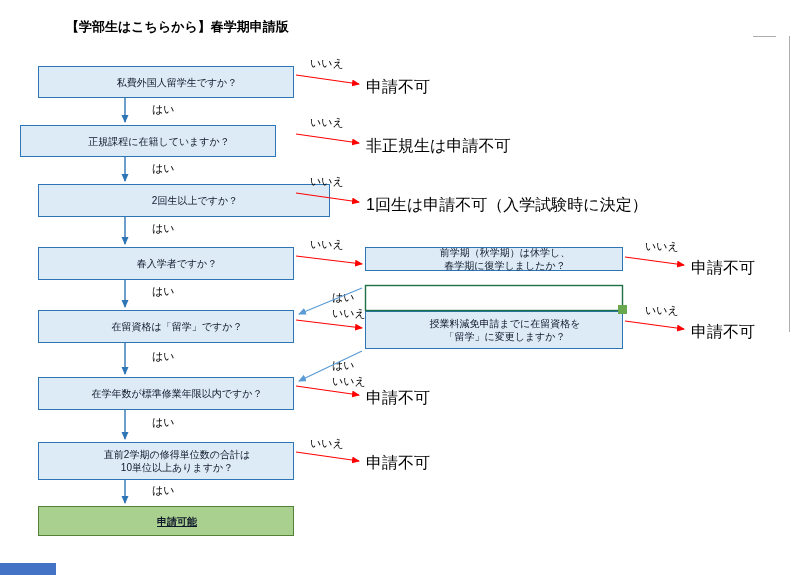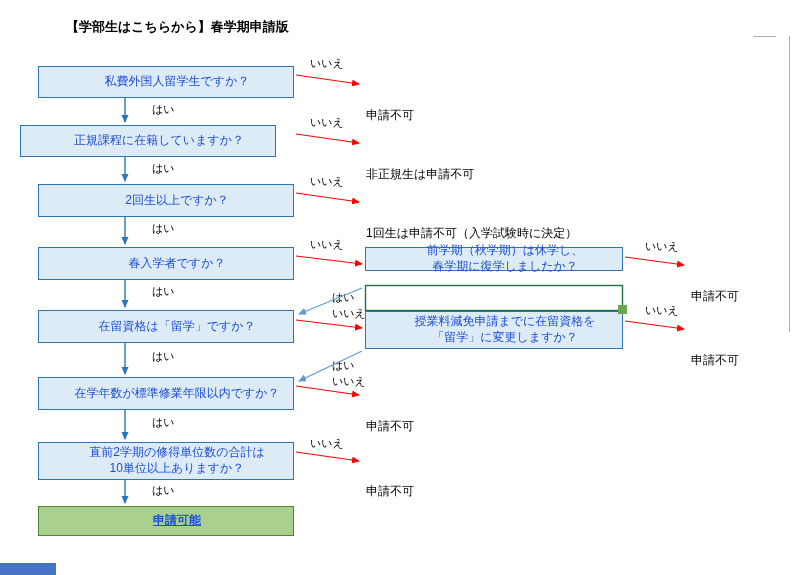--- a/index.html
+++ b/index.html
@@ -2,31 +2,31 @@
 <html style="--box-fill: #DDEBF7; --box-border: #2E75B6; --result-fill: #A9D08E; --result-border: #538135; --arrow-red: #FF0000; --arrow-blue: #2E75B6; --diag-blue: #5B9BD5; --gap-border: #1E7145; --handle-green: #6AA84F; --bar-blue: #4472C4; --edge-gray: #ADADAD;"><head>
 <meta charset="utf-8">
 <style>
   * { margin:0; padding:0; box-sizing:border-box; }
   html,body { background:#ffffff; }
   body { font-family:"Liberation Sans", sans-serif; }
   .page { position:relative; width:792px; height:575px; background:#fff; overflow:hidden; }
   .title { position:absolute; left:66px; top:18px; font-size:13px; font-weight:bold; color:#000; white-space:nowrap; }
   .qbox {
     position:absolute; display:flex; align-items:center; justify-content:center;
-    text-align:center; font-size:12px; color:#1d4ed8; line-height:1.3;
+    text-align:center; font-size:10px; color:#0f172a; line-height:1.3;
     background:var(--box-fill,#DDEBF7); border:1.5px solid var(--box-border,#2E75B6);
     white-space:pre-line;
     padding-left:22px;
   }
   .result-box {
     background:var(--result-fill,#A9D08E); border:1.5px solid var(--result-border,#538135);
     font-weight:bold; text-decoration:underline;text-align:center;
   }
   .lbl { position:absolute; font-size:11px; color:#000; white-space:nowrap; }
-  .outcome { position:absolute; font-size:12px; color:#000; white-space:nowrap;margin-top:30px; }
+  .outcome { position:absolute; font-size:16px; color:#000; white-space:nowrap; }
   svg.overlay { position:absolute; left:0; top:0; pointer-events:none; }
   .ln-blue { stroke:var(--arrow-blue,#2E75B6); stroke-width:1.4; }
   .ln-red  { stroke:var(--arrow-red,#FF0000); stroke-width:1.2; }
   .ln-diag { stroke:var(--diag-blue,#5B9BD5); stroke-width:1.2; }
   .gap-rect { fill:none; stroke:var(--gap-border,#1E7145); stroke-width:1.4; }
   .gap-handle { fill:var(--handle-green,#6AA84F); }
   .edge { stroke:var(--edge-gray,#ADADAD); stroke-width:1; }
   .head-red  { fill:var(--arrow-red,#FF0000); }
   .head-blue { fill:var(--arrow-blue,#2E75B6); }
   .head-diag { fill:var(--diag-blue,#5B9BD5); }
@@ -34,21 +34,21 @@
 </style>
 </head>
 <body>
 
 <div class="page">
 
   <div class="title">【学部生はこちらから】春学期申請版</div>
 
   <div class="qbox" style="left:38px;top:66px;width:256px;height:32px">私費外国人留学生ですか？</div>
   <div class="qbox" style="left:20px;top:125px;width:256px;height:32px">正規課程に在籍していますか？</div>
-  <div class="qbox" style="left:38px;top:184px;width:256px;height:33px">2回生以上ですか？</div>
+  <div class="qbox" style="left:38px;top:184px;width:292px;height:33px">2回生以上ですか？</div>
   <div class="qbox" style="left:38px;top:247px;width:256px;height:33px">春入学者ですか？</div>
   <div class="qbox" style="left:38px;top:310px;width:256px;height:33px">在留資格は「留学」ですか？</div>
   <div class="qbox" style="left:38px;top:377px;width:256px;height:33px">在学年数が標準修業年限以内ですか？</div>
   <div class="qbox" style="left:38px;top:442px;width:256px;height:38px">直前2学期の修得単位数の合計は
 10単位以上ありますか？</div>
 
   <div class="qbox" style="left:365px;top:247px;width:258px;height:24px">前学期（秋学期）は休学し、
 春学期に復学しましたか？</div>
   <div class="qbox" style="left:365px;top:311px;width:258px;height:38px">授業料減免申請までに在留資格を
 「留学」に変更しますか？</div>

